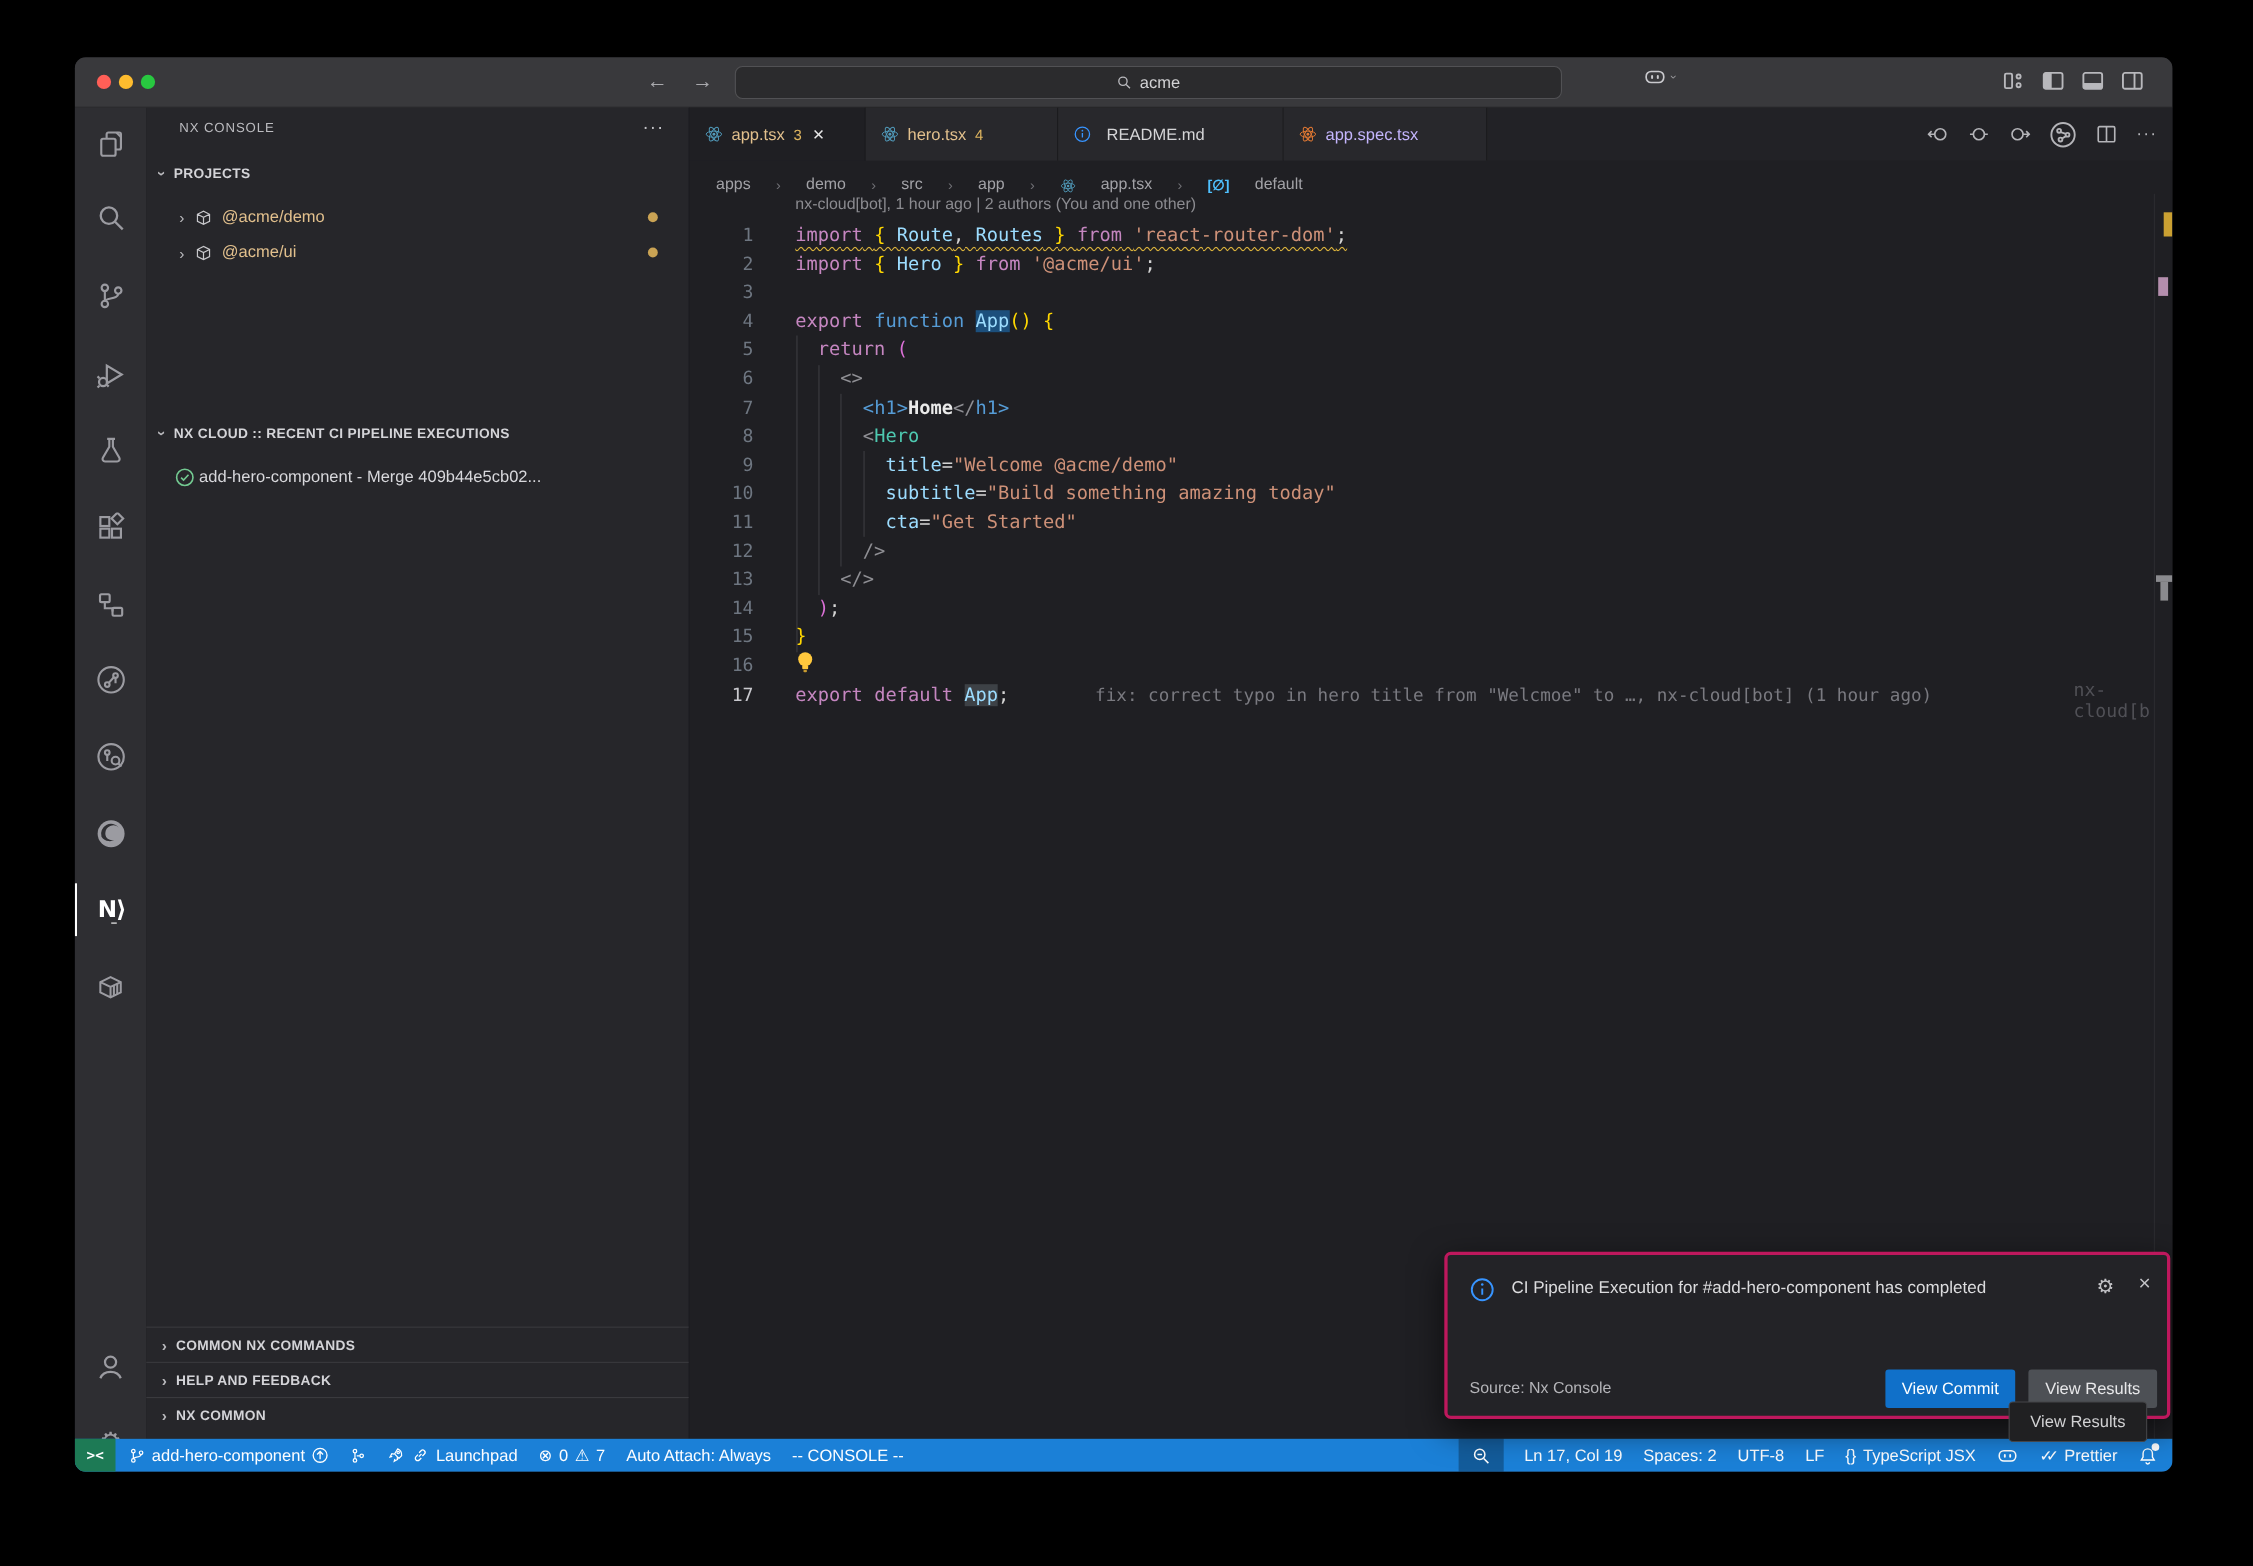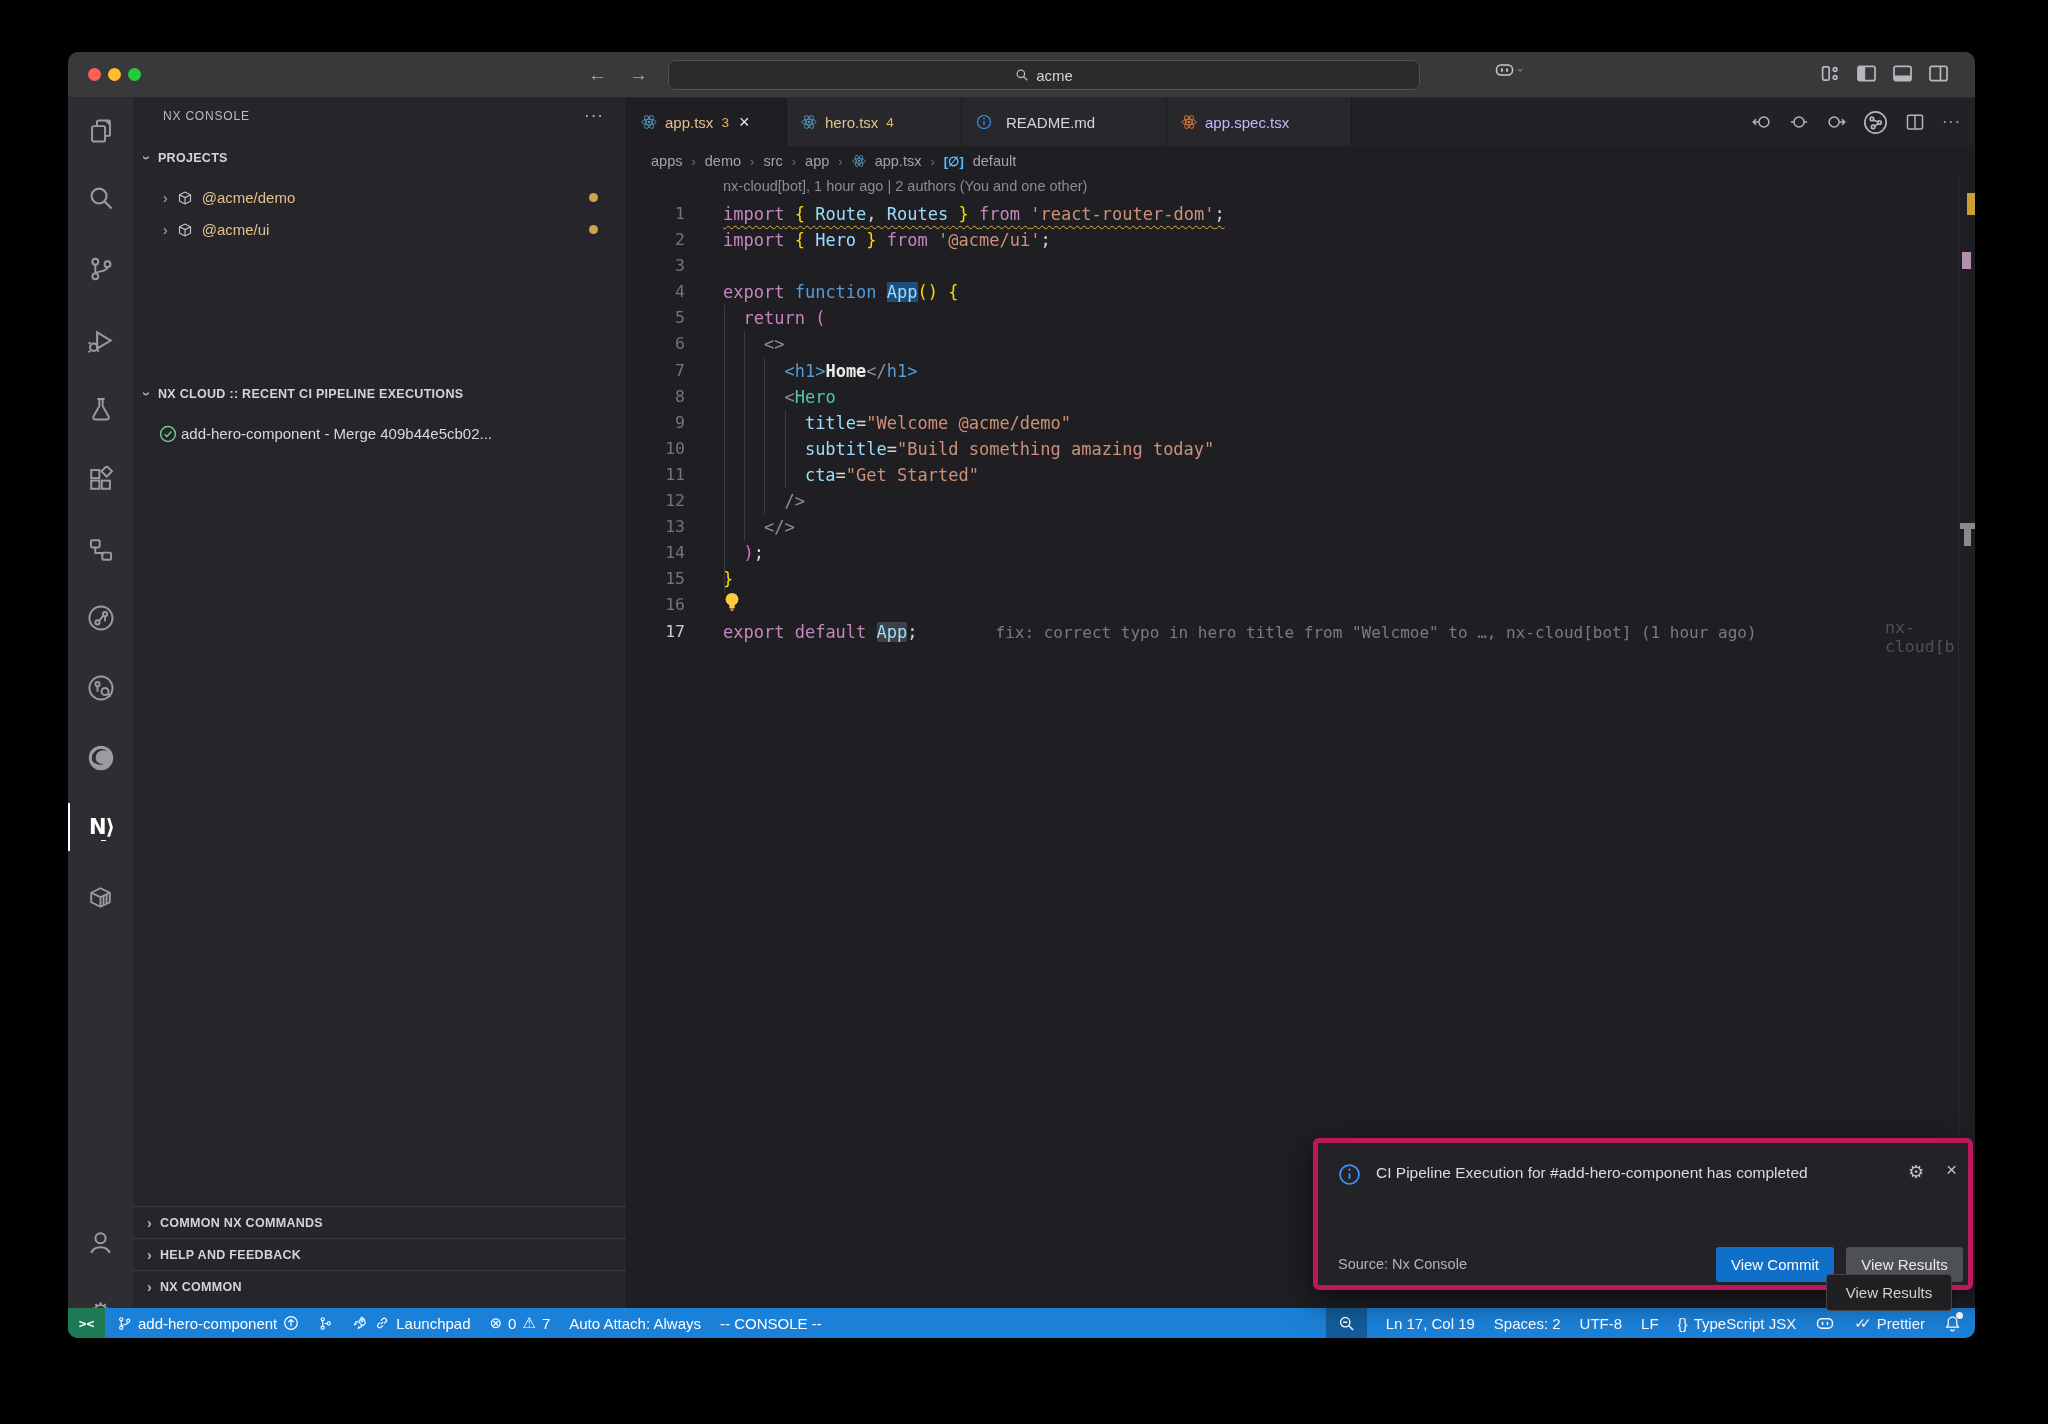--- a/index.html
+++ b/index.html
@@ -47,21 +47,21 @@
   .editor { position:absolute; left:559px; top:46px; width:1348px; height:1210px; background:#1f1f23; }
   .tabstrip { position:absolute; left:0; top:0; width:100%; height:48px; background:#222226; display:flex; }
   .tab { height:48px; display:flex; align-items:center; gap:8px; padding:0 14px; background:#28282c; border-right:1px solid #1a1a1d; font-size:15px; color:#b9b9bd; }
   .tab.active { background:#1f1f23; }
   .tab .badge { font-size:13.5px; color:#ddb45f; }
   .tab .tclose { color:#e8e8e8; font-size:18px; margin-left:2px; }
   .tab-label-mod { color:#e2c08d; }
   .tab-label-plain { color:#d5d5d7; }
   .tab-label-dim { color:#c4b5fd; }
   .edtoolbar { position:absolute; right:14px; top:0; height:48px; display:flex; align-items:center; gap:17px; color:#b4b4b8; }
-  .breadcrumbs { position:absolute; left:24px; top:48px; height:30px; display:flex; align-items:center; gap:9px; font-size:14.5px; color:#a2a2a7; }
+  .breadcrumbs { position:absolute; left:24px; top:48px; height:30px; display:flex; align-items:flex-end; gap:23px; font-size:14.5px; color:#a2a2a7; }
   .bc-sep { color:#6f6f74; font-size:13px; }
   .bc-sym { color:#4fc1ff; font-size:13px; font-weight:bold; }
   .codearea { position:absolute; left:0; top:78px; width:1348px; height:1132px; overflow:hidden; }
   .blame-top { position:absolute; left:96px; top:2px; font-size:14.5px; color:#8b8b90; }
   .gutter { position:absolute; left:0; top:25px; width:58px; text-align:right; font-family:"DejaVu Sans Mono", monospace; font-size:16.5px; color:#6e7681; line-height:26.1px; }
   .gutter .cur { color:#c9c9ce; }
   .codelines { position:absolute; left:96px; top:25px; font-family:"DejaVu Sans Mono", monospace; font-size:17px; line-height:26.1px; white-space:pre; }
   .cl { height:26.1px; }
   .tk-kw{color:#c586c0;} .tk-kwb{color:#569cd6;} .tk-var{color:#9cdcfe;} .tk-b1{color:#ffd700;} .tk-b2{color:#da70d6;}
   .tk-str{color:#ce9178;} .tk-fg{color:#d4d4d4;} .tk-dim{color:#8f8f94;} .tk-tag{color:#569cd6;} .tk-comp{color:#4ec9b0;}
@@ -80,21 +80,21 @@
             font-family:"DejaVu Sans Mono", monospace; font-size:13px; font-weight:bold; }
   .sb-left { display:flex; align-items:center; gap:19px; padding-left:12px; flex:1; }
   .sb-right { display:flex; align-items:center; gap:19px; padding-right:14px; }
   .sitem { display:flex; align-items:center; gap:6px; }
   .zoombox { background:rgba(0,0,0,.28); height:30px; display:flex; align-items:center; padding:0 12px; }
   .wicon { font-size:15px; }
   .dblcheck { letter-spacing:-6px; margin-right:5px; font-size:14px; }
   .bell { position:relative; display:flex; }
   .bell .dot { position:absolute; right:-2px; top:-3px; width:7px; height:7px; border-radius:50%; background:#fff; }
   
-  .toast { position:absolute; left:1313px; top:1138px; width:660px; height:152px; background:#232327; border:5px solid #be185d;
+  .toast { position:absolute; left:1313px; top:1138px; width:660px; height:152px; background:#232327; border:3px solid #be185d;
            border-radius:6px; box-shadow:0 10px 30px rgba(0,0,0,.6); z-index:5; }
   .toast-msg { position:absolute; left:58px; top:18px; width:500px; font-size:15.5px; line-height:24px; color:#dcdcde; }
   .toast-info { position:absolute; left:20px; top:20px; }
   .toast-gear { position:absolute; left:590px; top:18px; color:#c2c2c6; font-size:18px; font-family:"DejaVu Sans", sans-serif; }
   .toast-close { position:absolute; left:628px; top:16px; color:#c2c2c6; font-size:19px; }
   .toast-src { position:absolute; left:20px; top:113px; font-size:14.5px; color:#b4b4b8; }
   .btn { position:absolute; top:104px; height:35px; display:flex; align-items:center; justify-content:center; font-size:15px; border-radius:3px; }
   .btn-primary { left:398px; width:118px; background:#1070c9; color:#fff; }
   .btn-secondary { left:528px; width:117px; background:#4d5055; color:#e8e8ea; }
   .tooltip { position:absolute; left:1826px; top:1274px; width:126px; height:37px; background:#202022; border:1px solid #454548;

